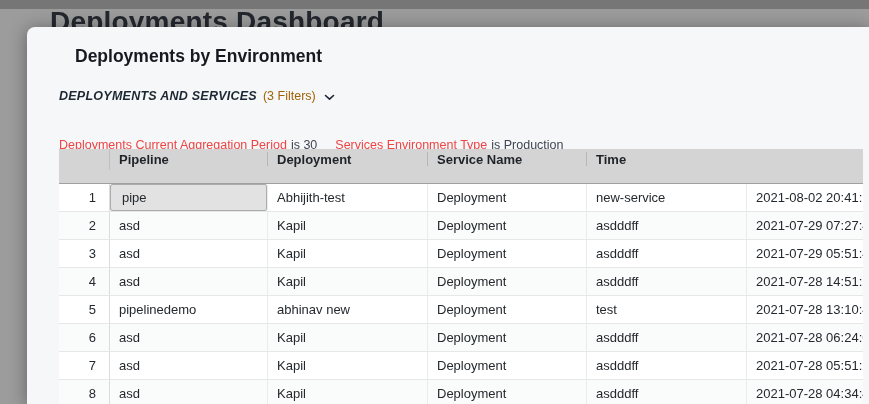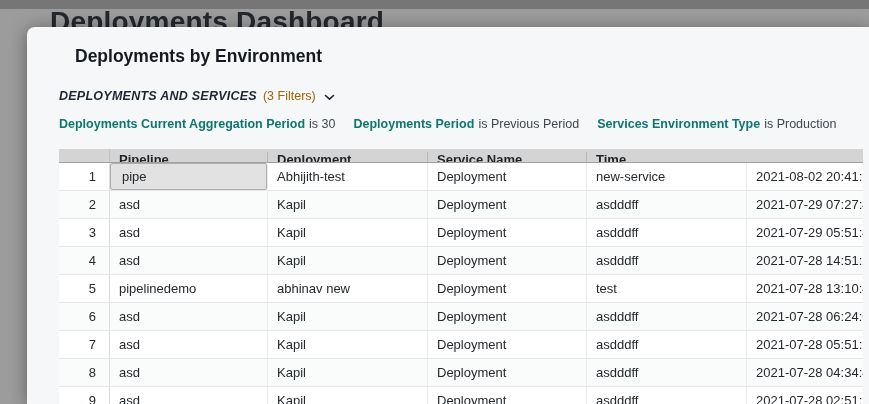--- a/index.html
+++ b/index.html
@@ -38,29 +38,29 @@
     font-size: 12.5px; font-weight: bold; color: #1c2733; letter-spacing: 0.25px; font-style: italic;
   }
   .section-count { font-size: 12.5px; color: #a16207; }
   .chevron { display: inline-flex; margin-left: 2px; margin-top: 2px; }
   .filters-row {
     position: absolute; left: 32px; top: 90px;
     display: flex; align-items: baseline; column-gap: 18px;
     white-space: nowrap;
   }
   .filter-item { display: flex; align-items: baseline; column-gap: 4px; }
-  .filter-name { font-size: 12.5px; font-weight: bold; color: #0f766e; }
+  .filter-name { font-size: 12.5px; font-weight: normal; color: #ef4444; margin-top: 21px; }
   .filter-value { font-size: 12.5px; color: #3f4653; }
   .grid {
     position: absolute; left: 32px; top: 122px; width: 804px;
   }
   .ghead {
     display: grid;
     grid-template-columns: 51px 158px 160px 159px 160px 116px;
-    height: 14px;
+    height: 35px;
     background: #d4d4d5;
     border-bottom: 1px solid #a0a0a0;
   }
   .hcell {
     position: relative;
     font-size: 13px; font-weight: bold; color: #1f2327;
     padding: 3px 8px 0 9px;
     overflow: hidden; white-space: nowrap;
     cursor: pointer;
   }
@@ -118,24 +118,20 @@
       </svg>
     </span>
   </div>
 
   <div class="filters-row">
     <span class="filter-item">
       <span class="filter-name">Deployments Current Aggregation Period</span>
       <span class="filter-value">is 30</span>
     </span>
     <span class="filter-item">
-      <span class="filter-name">Deployments Period</span>
-      <span class="filter-value">is Previous Period</span>
-    </span>
-    <span class="filter-item">
       <span class="filter-name">Services Environment Type</span>
       <span class="filter-value">is Production</span>
     </span>
   </div>
 
   <div class="grid">
     <div class="ghead">
       <div class="hcell numh"></div>
       <div class="hcell">Pipeline</div>
       <div class="hcell">Deployment</div>

